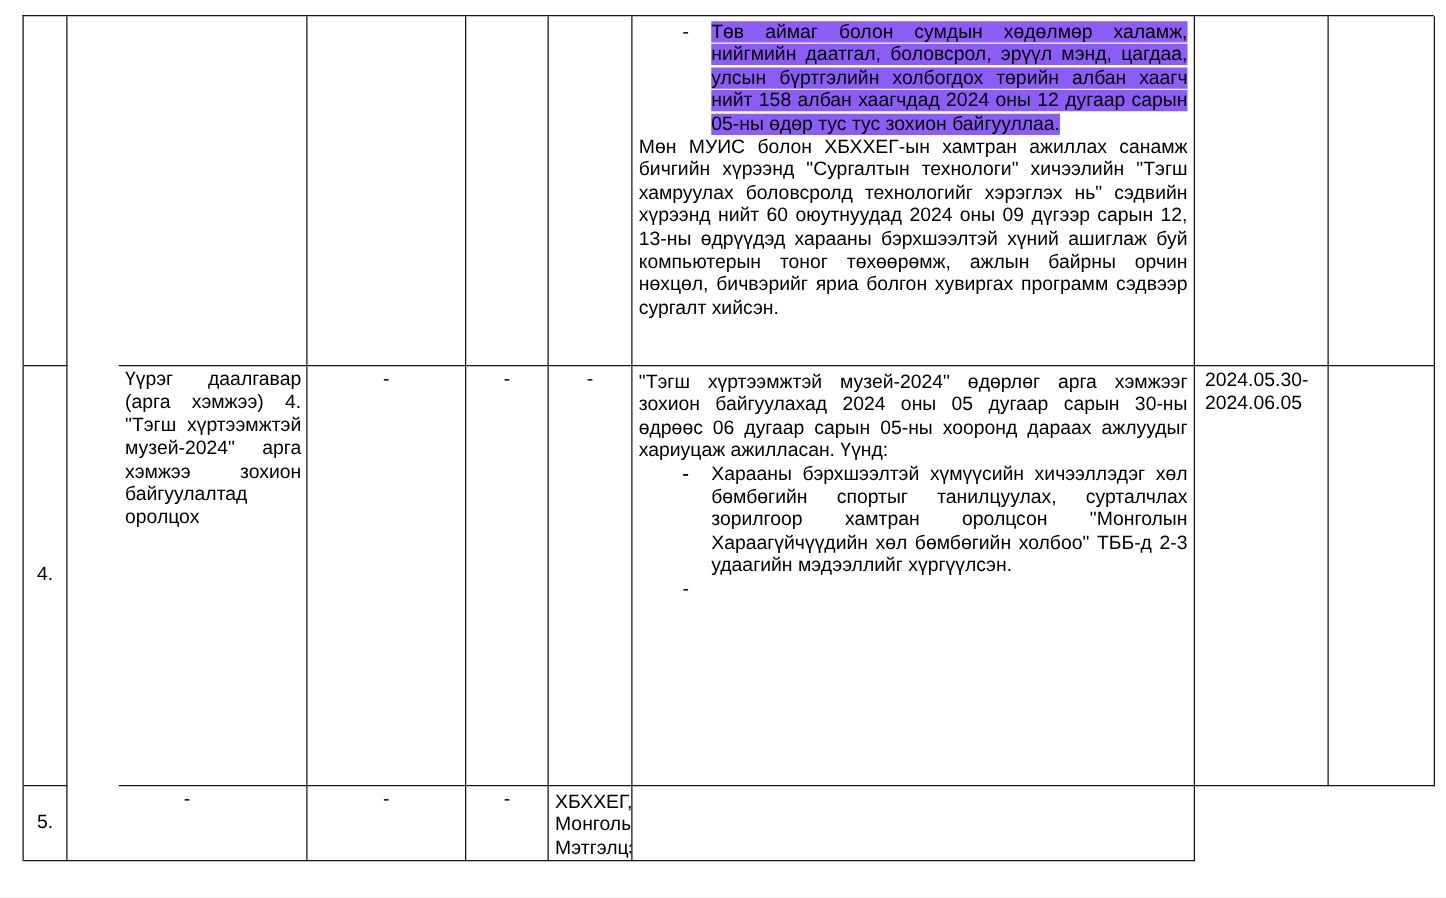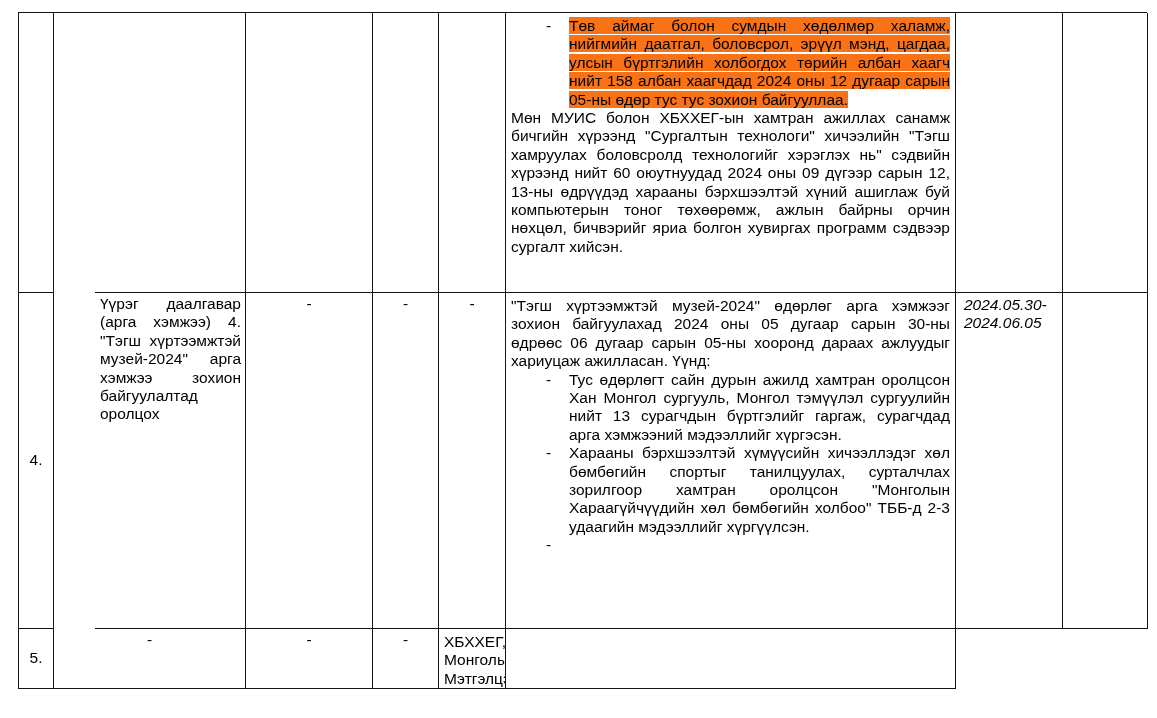--- a/index.html
+++ b/index.html
@@ -44,32 +44,31 @@
   .c-dash {
     text-align: center;
     padding-top: 2px;
   }
   .c-main {
     padding: 4px 5px 1px 5px;
     text-align: justify;
   }
   .c-date {
     padding: 3px 2px 1px 8px;
-    font-style: italic;
   }
   .bullet {
     position: relative;
     padding-left: 58px;
   }
   .bullet .marker {
     position: absolute;
     left: 35px;
     top: 0;
   }
-  .hl { background: #f97316; }
+  .hl { background: #8b5cf6; }
   .para { text-align: justify; }
 </style>
 </head>
 <body>
 
 <div class="page">
   <div class="doc-table">
 
     <div class="cell c-num">
       <span></span>
@@ -112,21 +111,20 @@
     <div class="cell c-dash">
       <span>-</span>
     </div>
     <div class="cell c-dash">
       <span>-</span>
     </div>
     <div class="cell c-main">
       <div class="para">"Тэгш хүртээмжтэй музей-2024" өдөрлөг арга хэмжээг зохион байгуулахад 2024 оны 05 дугаар сарын 30-ны өдрөөс 06 дугаар сарын 05-ны хооронд дараах ажлуудыг хариуцаж ажилласан. Үүнд:</div>
       <div class="bullet">
         <span class="marker">-</span>
-        <span>Тус өдөрлөгт сайн дурын ажилд хамтран оролцсон Хан Монгол сургууль, Монгол тэмүүлэл сургуулийн нийт 13 сурагчдын бүртгэлийг гаргаж, сурагчдад арга хэмжээний мэдээллийг хүргэсэн.</span>
       </div>
       <div class="bullet">
         <span class="marker">-</span>
         <span>Харааны бэрхшээлтэй хүмүүсийн хичээллэдэг хөл бөмбөгийн спортыг танилцуулах, сурталчлах зорилгоор хамтран оролцсон "Монголын Хараагүйчүүдийн хөл бөмбөгийн холбоо" ТББ-д 2-3 удаагийн мэдээллийг хүргүүлсэн.</span>
       </div>
       <div class="bullet">
         <span class="marker">-</span>
       </div>
     </div>
     <div class="cell c-date">

